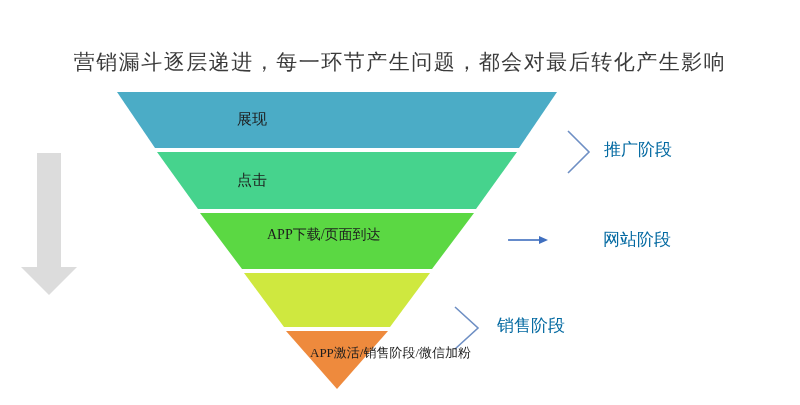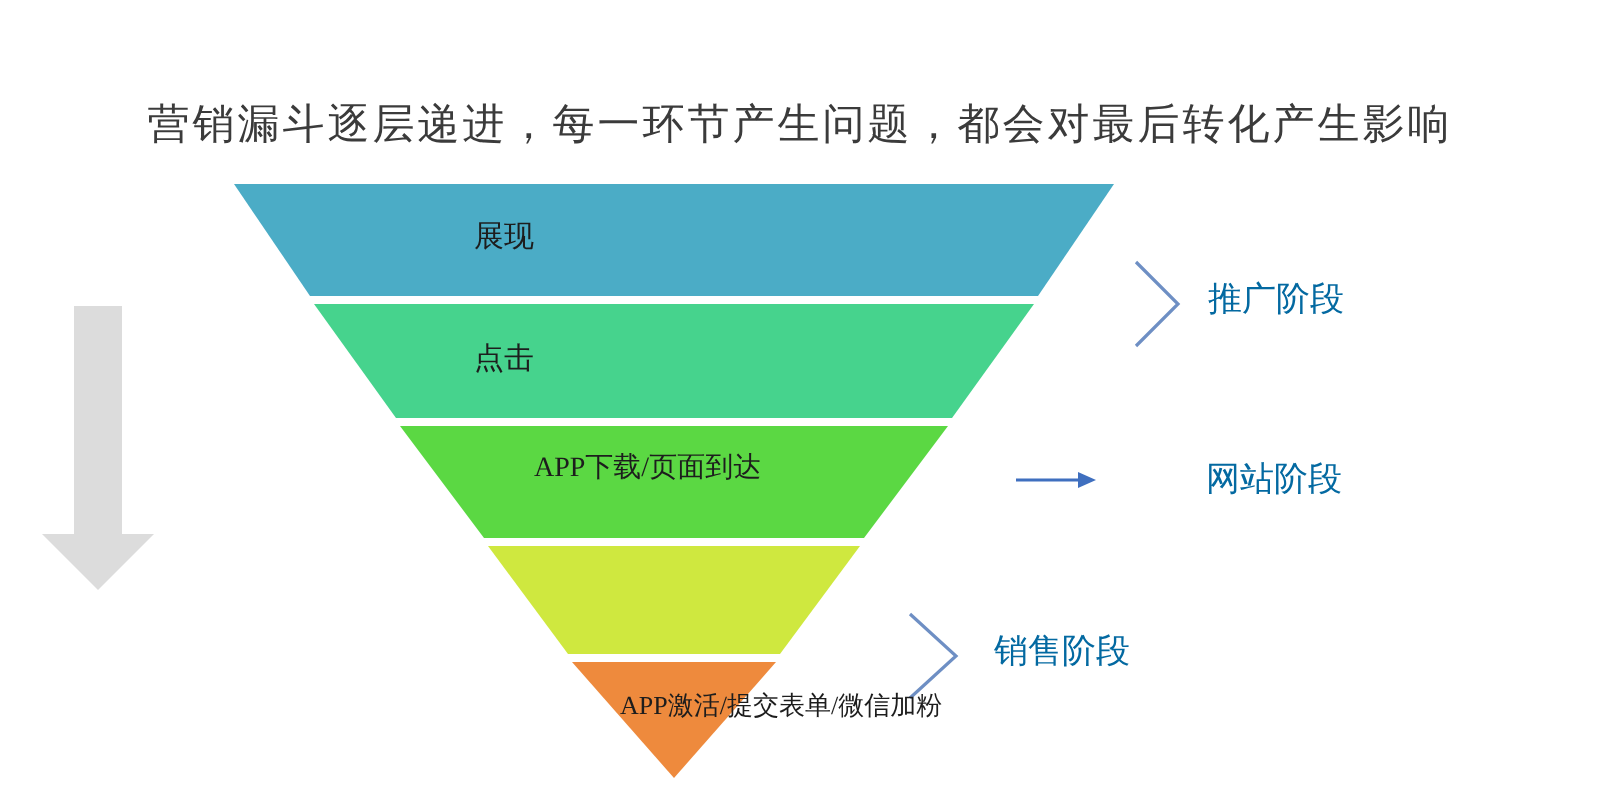--- a/index.html
+++ b/index.html
@@ -93,19 +93,19 @@
       <line x1="508" y1="240" x2="539" y2="240" stroke="#3F6FBF" stroke-width="1.6"></line>
       <polygon points="539,236 548,240 539,244" fill="#3F6FBF"></polygon>
     </g>
 
     <polyline points="455,307 478,328 455,349" fill="none" stroke="#6E8FC4" stroke-width="1.6"></polyline>
   </svg>
 
   <div class="layer-label lbl-1">展现</div>
   <div class="layer-label lbl-2">点击</div>
   <div class="layer-label lbl-3">APP下载/页面到达</div>
-  <div class="layer-label lbl-5">APP激活/提交表单/微信加粉</div>
+  <div class="layer-label lbl-5">APP激活/销售阶段/微信加粉</div>
 
   <div class="stage-label stage-1">推广阶段</div>
   <div class="stage-label stage-2">网站阶段</div>
   <div class="stage-label stage-3">销售阶段</div>
 
 </div>
 
 </body></html>

